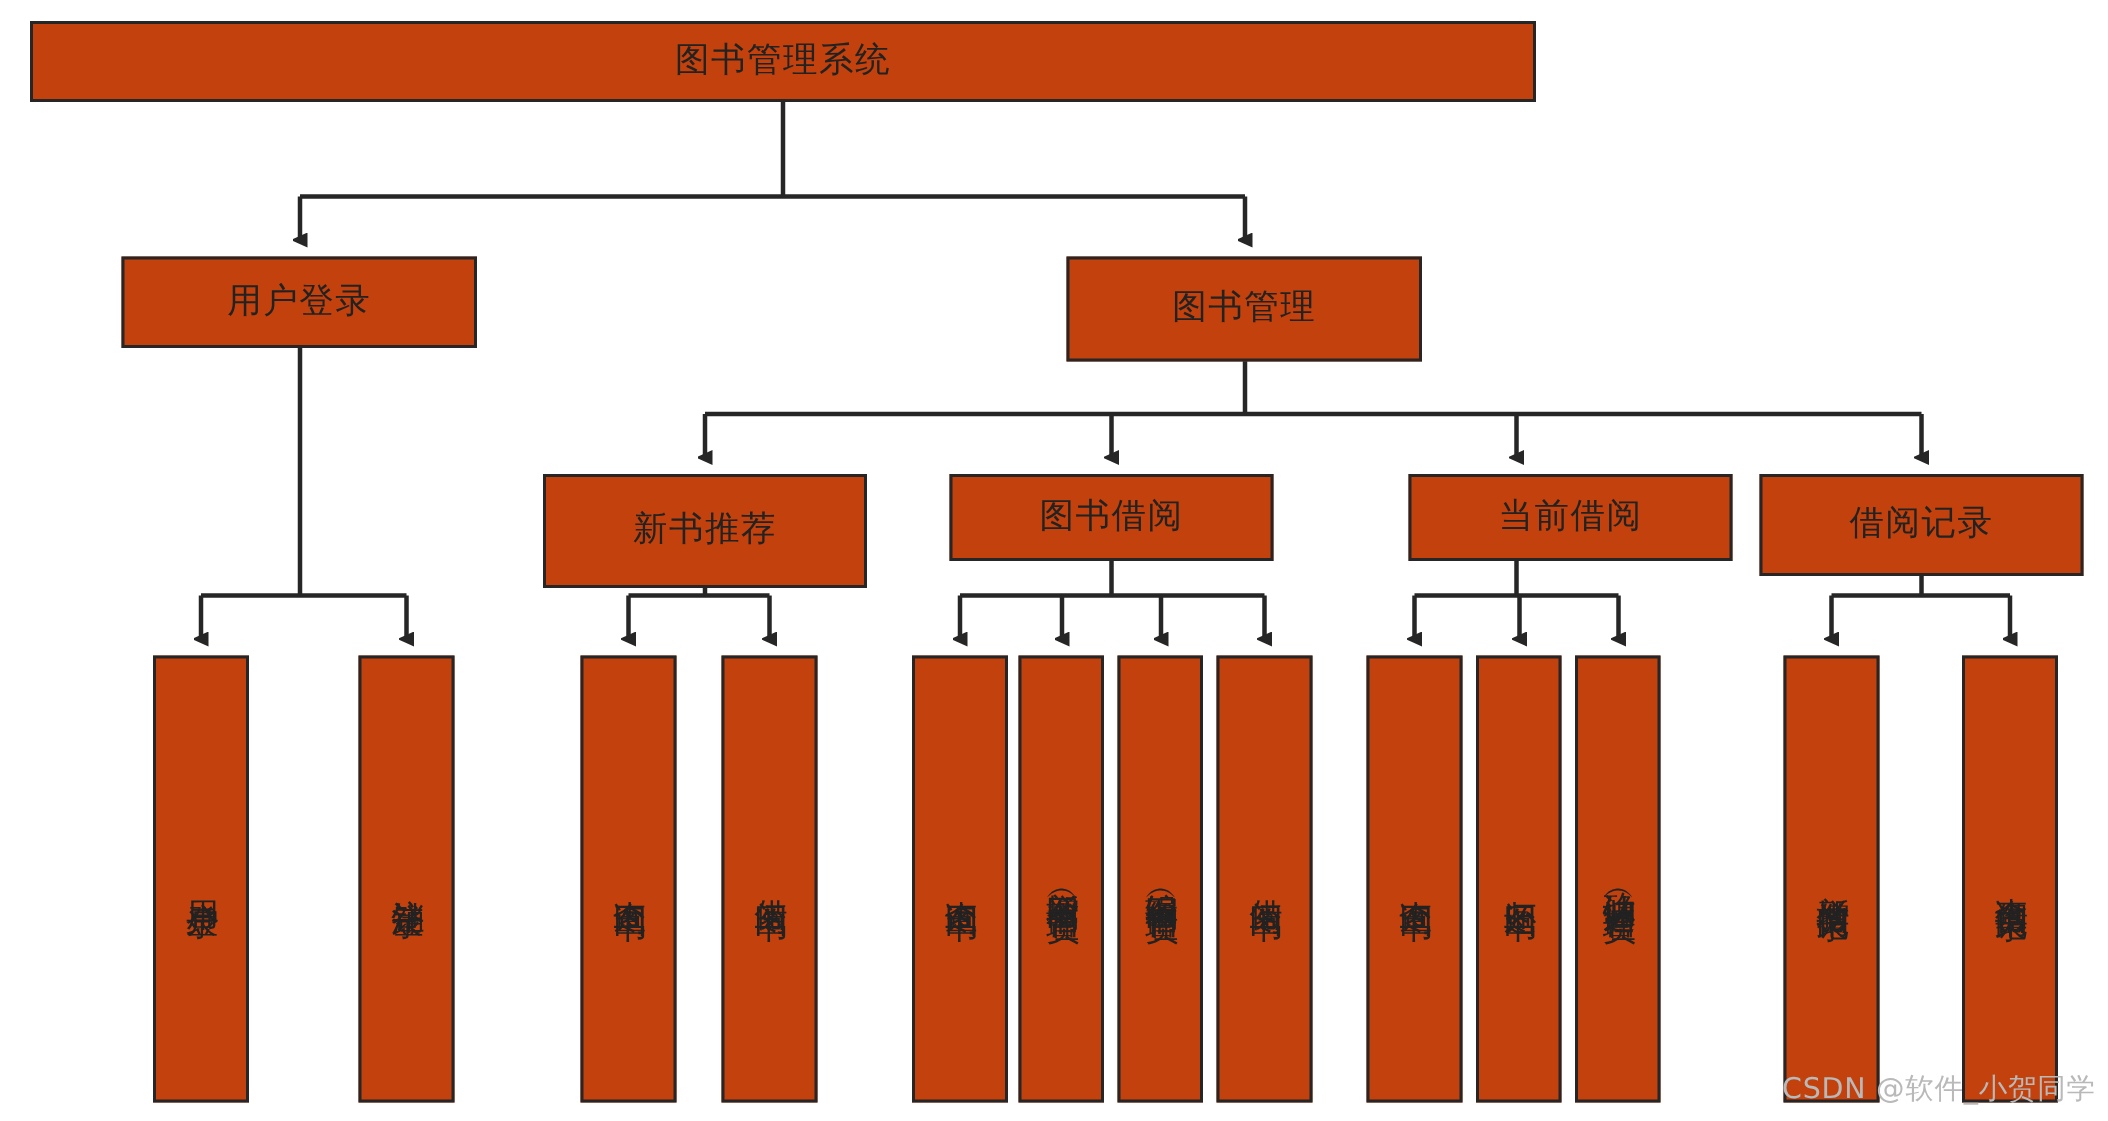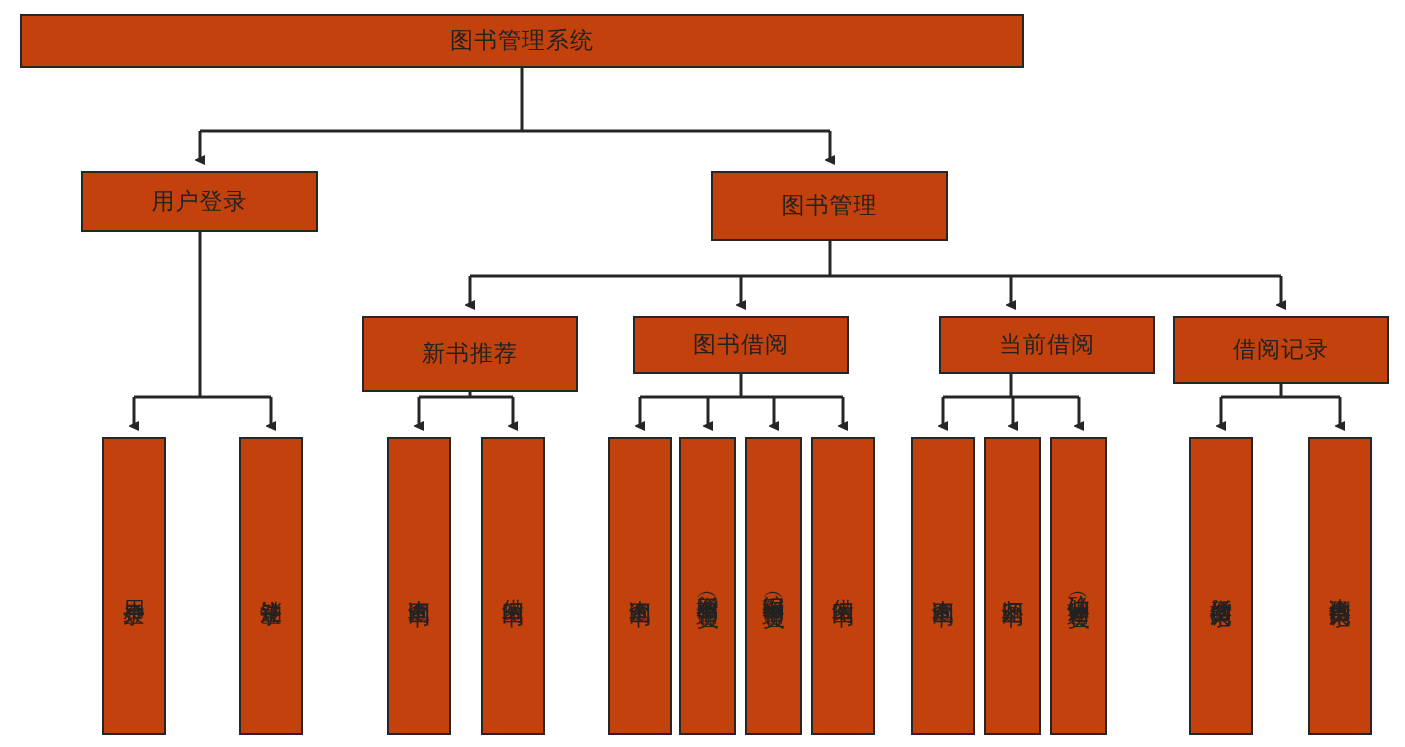--- a/index.html
+++ b/index.html
@@ -154,13 +154,14 @@
       <div class="node vert" style="left: 1050px; top: 437px; width: 57px; height: 298px;">
         <span class="vtxt">确认归还（管理员）</span>
       </div>
       <div class="node vert" style="left: 1189px; top: 437px; width: 64px; height: 298px;">
         <span class="vtxt">新增借阅记录</span>
       </div>
       <div class="node vert" style="left: 1308px; top: 437px; width: 64px; height: 298px;">
         <span class="vtxt">查询借阅记录</span>
       </div>
     </div>
+  <div id="watermark">CSDN @软件_小贺同学</div>
 </div>
 
 </body></html>

